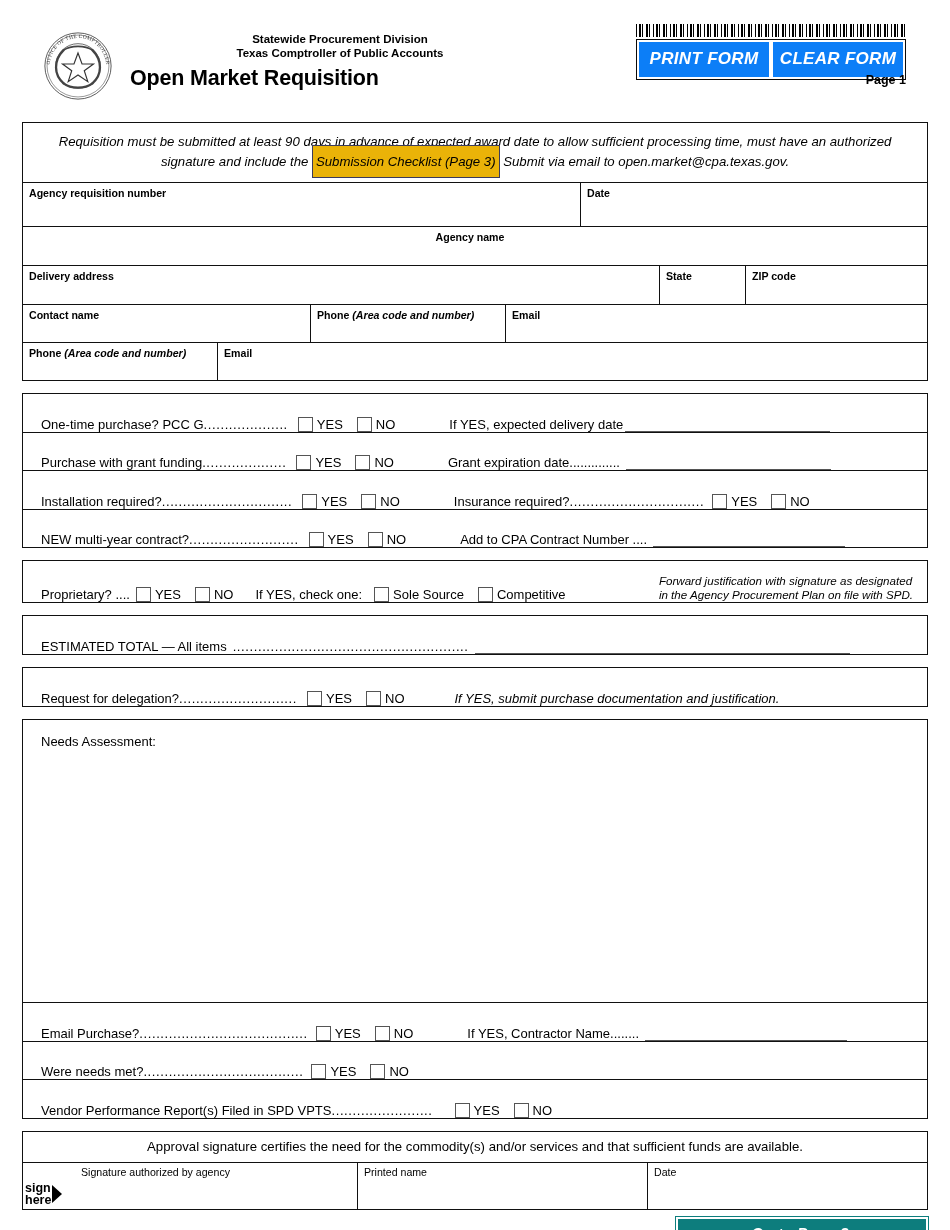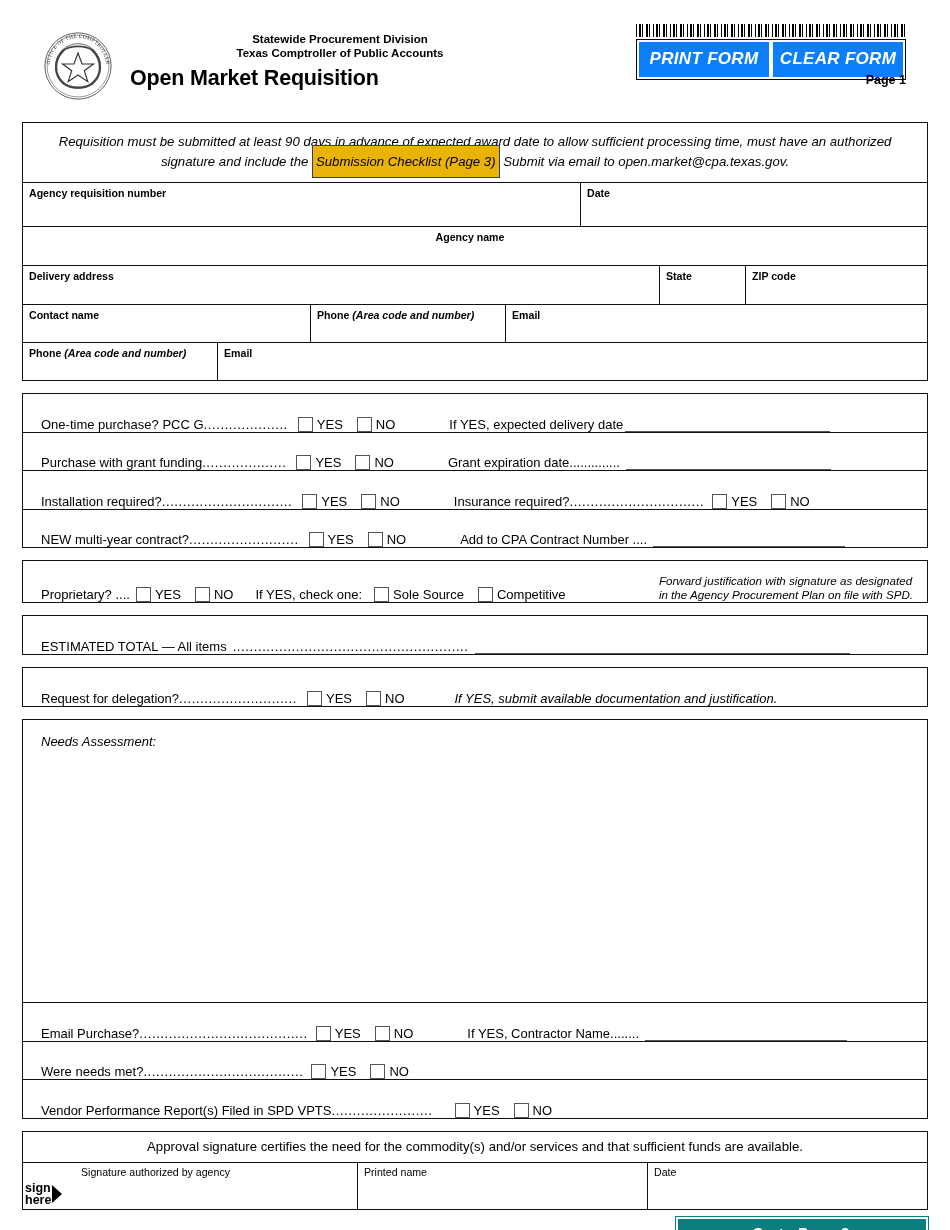--- a/index.html
+++ b/index.html
@@ -190,21 +190,21 @@
     padding-right: 14px;
     text-align: left;
   }
 
   
   .needs {
     height: 268px;
     padding: 14px 0 0 18px;
     font-size: 13px;
   }
-  .needs-wrap { border-bottom: 1.4px solid #111111; font-style: italic; }
+  .needs-wrap { border-bottom: 1.4px solid #111111; }
 
   
   .approval-head {
     text-align: center;
     font-size: 13.2px;
     padding: 7px 0 8px 0;
     border-bottom: 1.6px solid #111111;
   }
   .sig-row { display: flex; height: 46px; }
   .sig-cell {
@@ -498,21 +498,21 @@
       <span style="width:10px;"></span>
       <span class="yn">
           <span class="cb"></span>
           <span>YES</span>
         </span>
       <span class="yn">
           <span class="cb"></span>
           <span>NO</span>
         </span>
       <span style="width:36px;"></span>
-      <span class="ital">If YES, submit available documentation and justification.</span>
+      <span class="ital">If YES, submit purchase documentation and justification.</span>
     </div>
   </div>
 
   <div class="gap"></div>
 
   <div class="box">
     <div class="needs-wrap">
       <div class="needs">
         <span>Needs Assessment:</span>
       </div>

